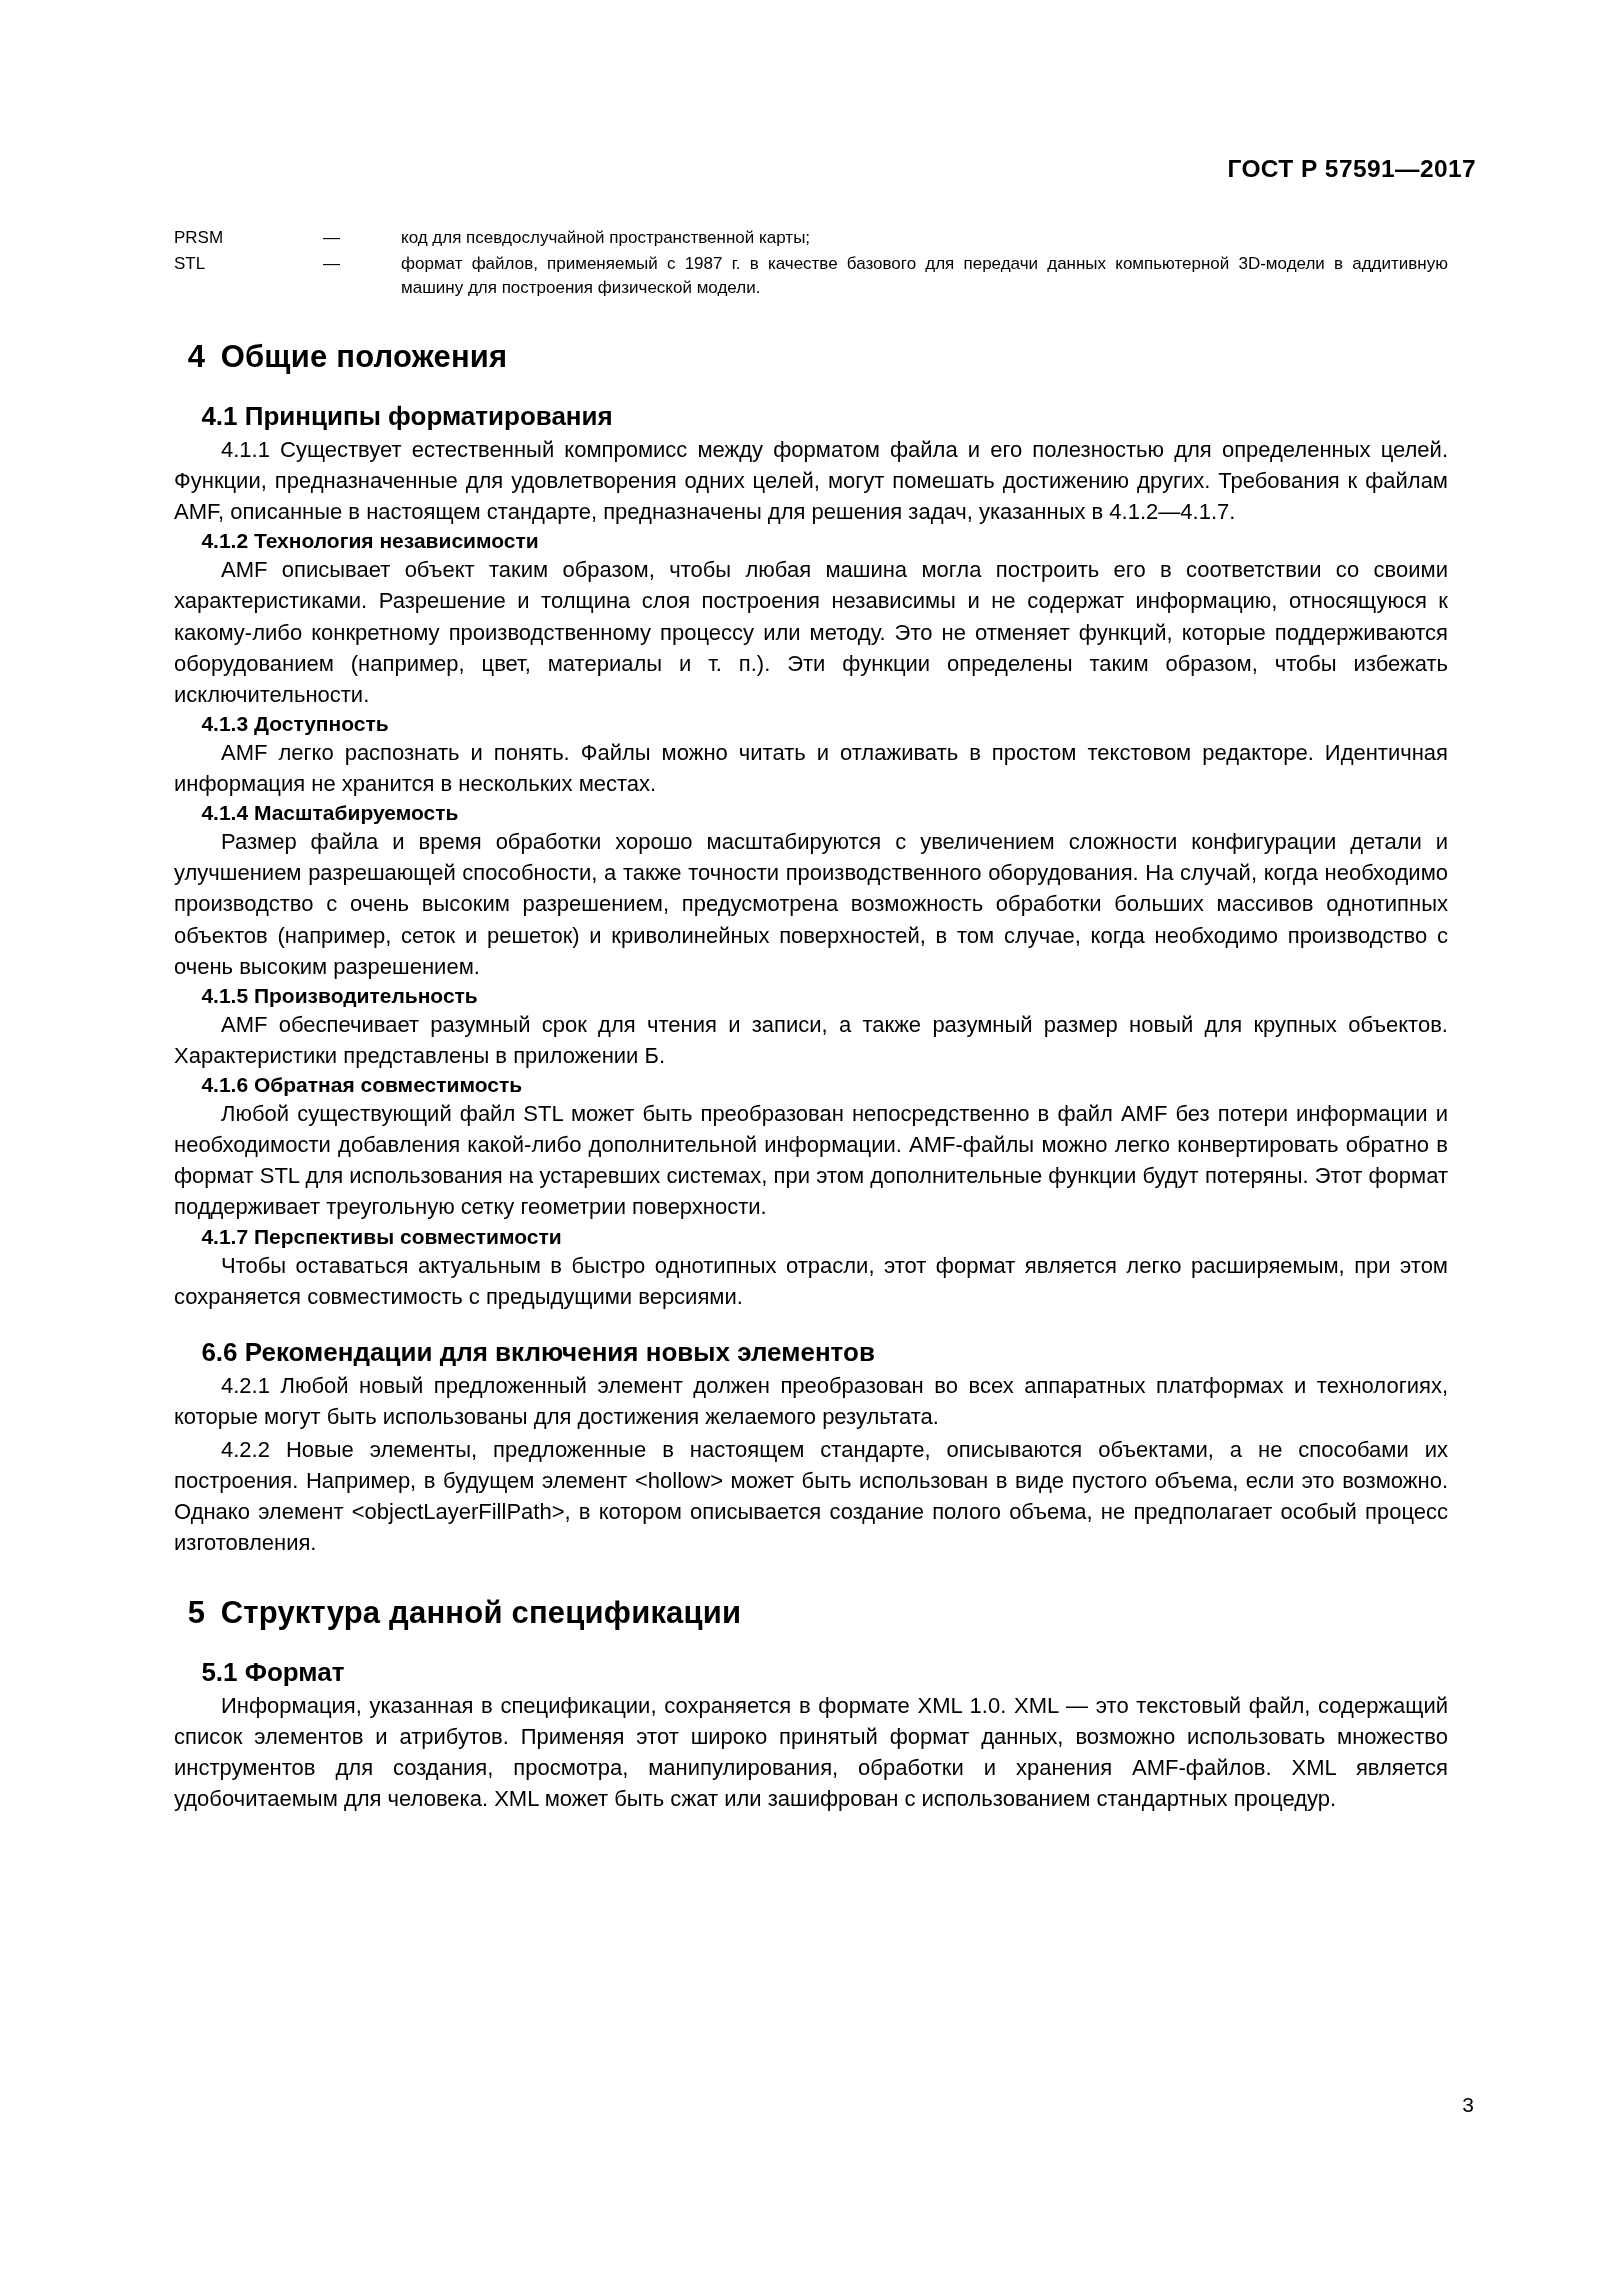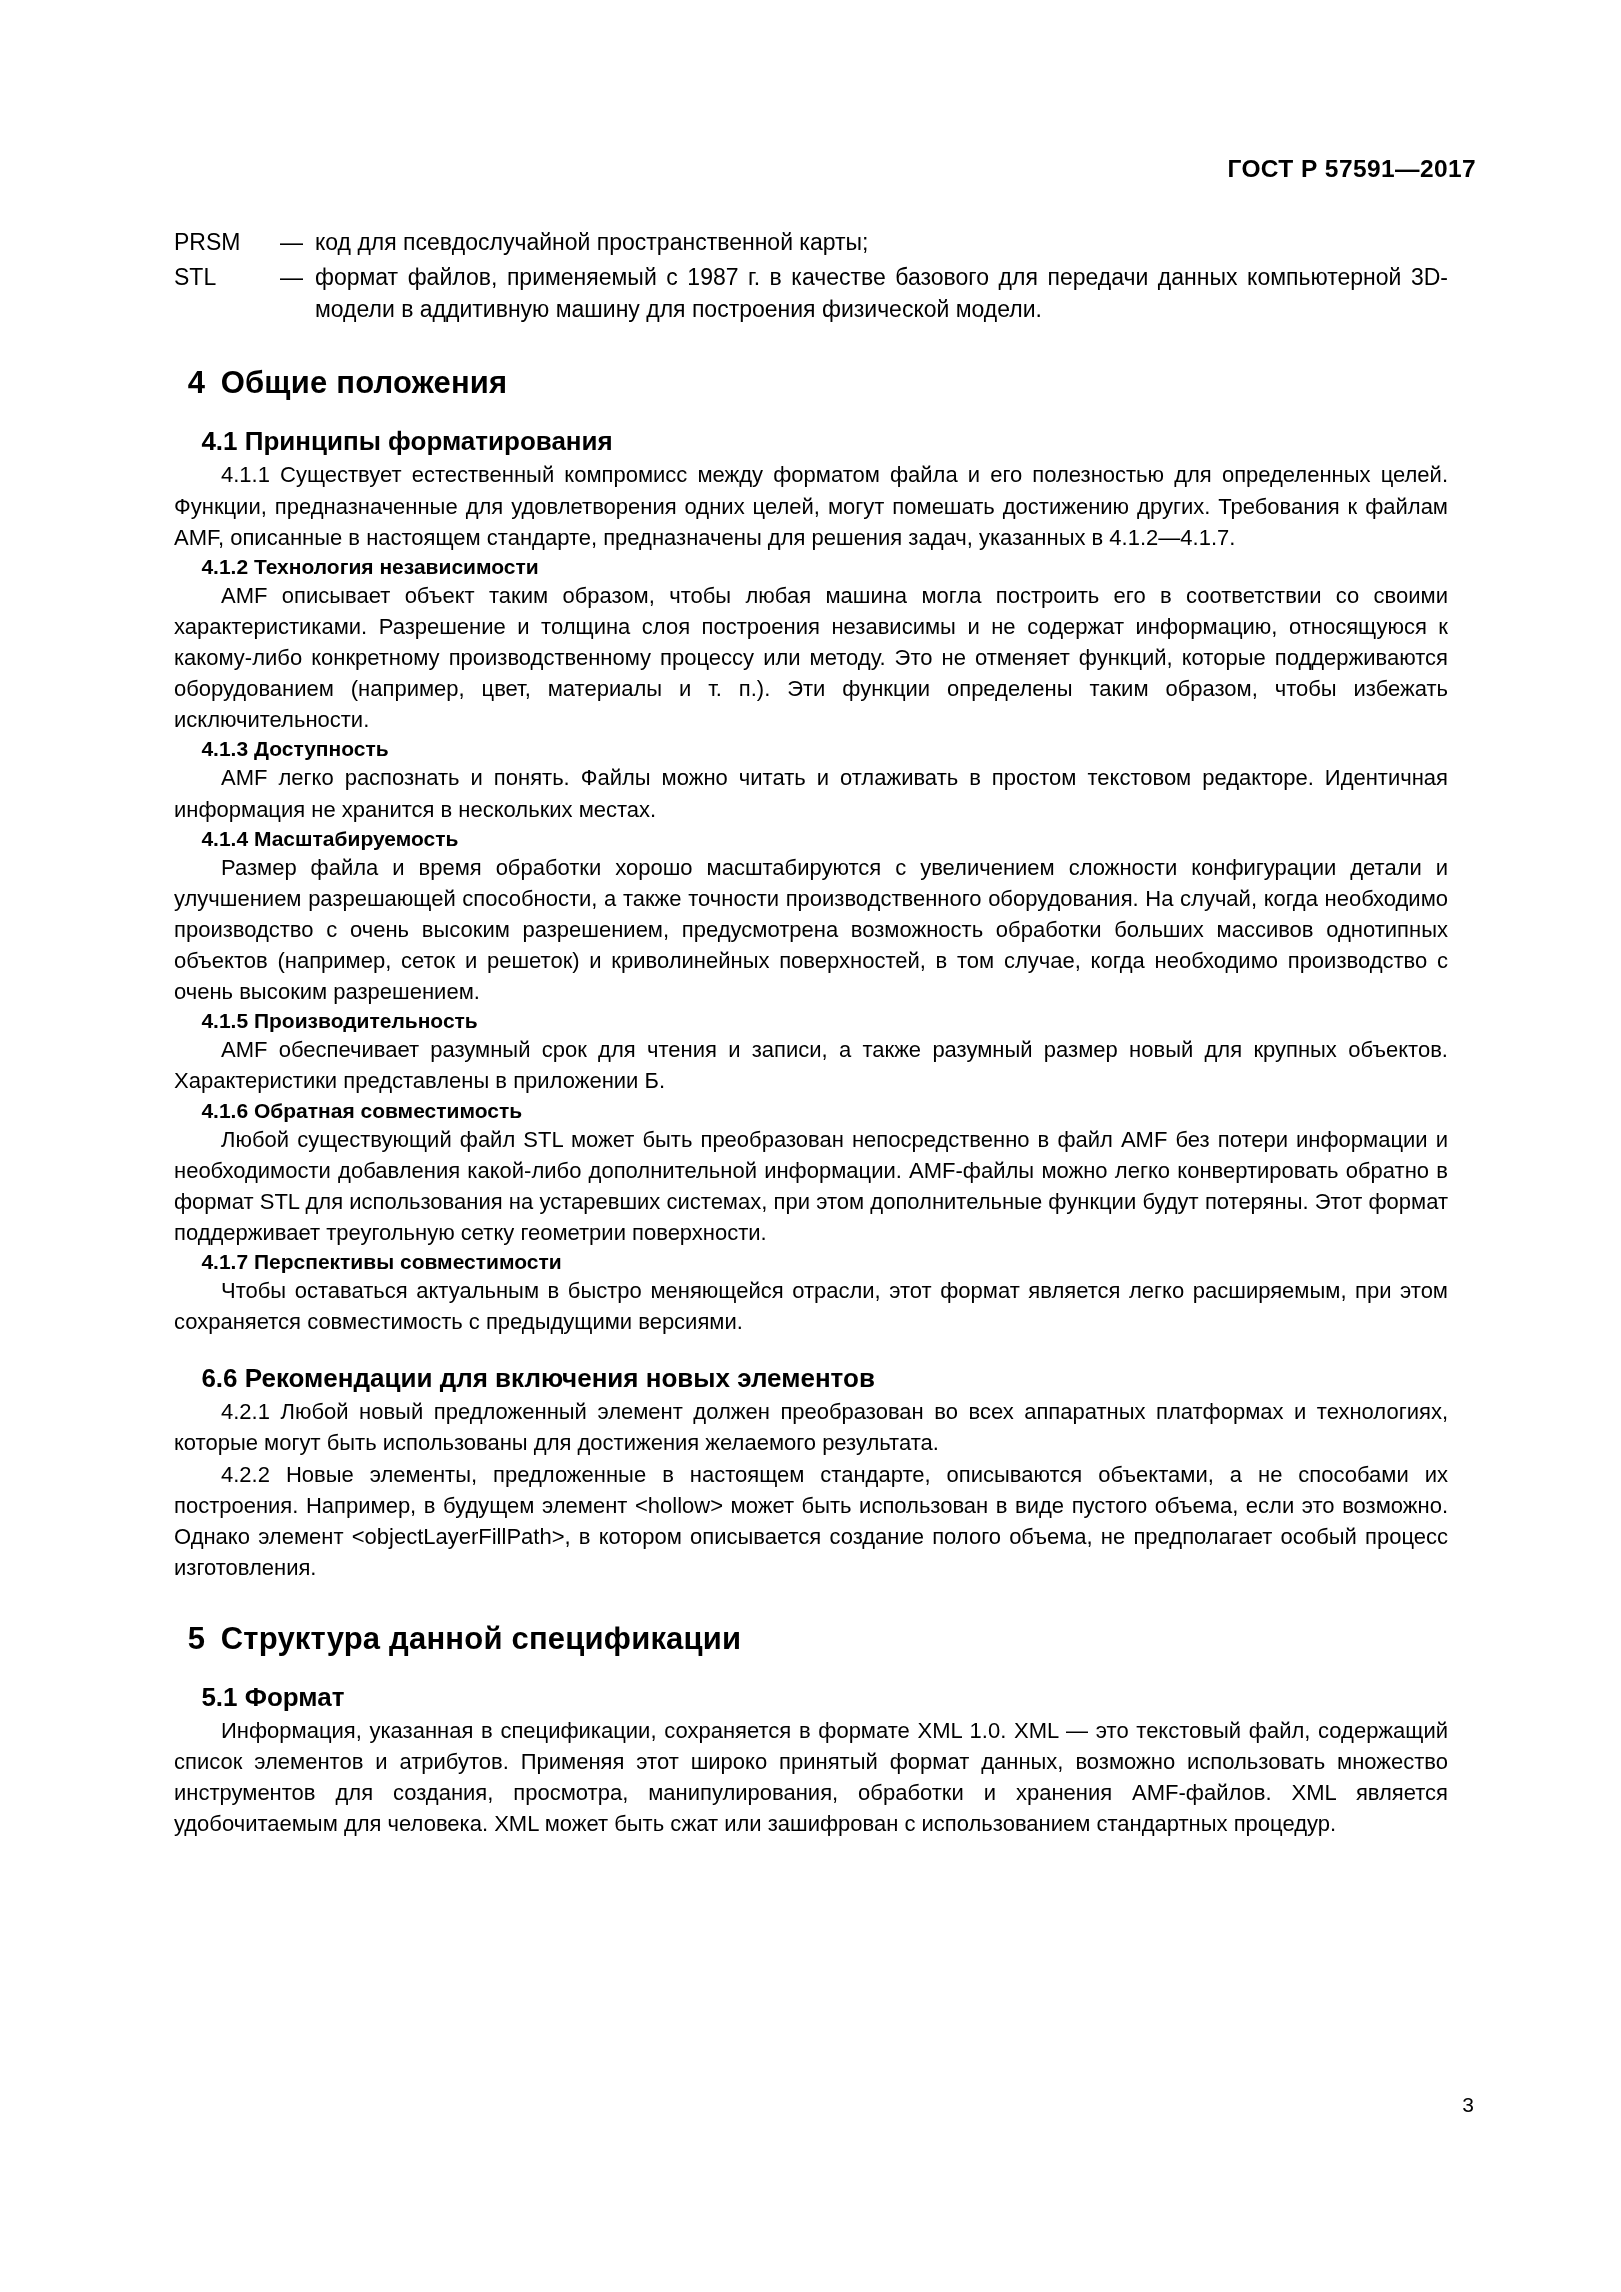--- a/index.html
+++ b/index.html
@@ -32,23 +32,24 @@
     position: absolute;
     top: 218px;
     left: 174px;
     width: 1274px;
   }
   .defs {
     margin-bottom: 39px;
   }
   .def-row {
     display: flex;
-    font-size: 23px;
+    font-size: 17px;
     line-height: 1.42;
     margin-bottom: 2px;
+    gap: 43px;
   }
   .def-term {
     width: 106px;
     flex: 0 0 106px;
   }
   .def-dash {
     width: 35px;
     flex: 0 0 35px;
   }
   .def-text {
@@ -141,21 +142,21 @@
     <h3 class="clause">4.1.4  Масштабируемость</h3>
     <p class="body tight">Размер файла и время обработки хорошо масштабируются с увеличением сложности конфигурации детали и улучшением разрешающей способности, а также точности производственного оборудования. На случай, когда необходимо производство с очень высоким разрешением, предусмотрена возможность обработки больших массивов однотипных объектов (например, сеток и решеток) и криволинейных поверхностей, в том случае, когда необходимо производство с очень высоким разрешением.</p>
 
     <h3 class="clause">4.1.5  Производительность</h3>
     <p class="body tight">AMF обеспечивает разумный срок для чтения и записи, а также разумный размер новый для крупных объектов. Характеристики представлены в приложении Б.</p>
 
     <h3 class="clause">4.1.6  Обратная совместимость</h3>
     <p class="body tight">Любой существующий файл STL может быть преобразован непосредственно в файл AMF без потери информации и необходимости добавления какой-либо дополнительной информации. AMF-файлы можно легко конвертировать обратно в формат STL для использования на устаревших системах, при этом дополнительные функции будут потеряны. Этот формат поддерживает треугольную сетку геометрии поверхности.</p>
 
     <h3 class="clause">4.1.7  Перспективы совместимости</h3>
-    <p class="body tight">Чтобы оставаться актуальным в быстро меняющейся отрасли, этот формат является легко расширяемым, при этом сохраняется совместимость с предыдущими версиями.</p>
+    <p class="body tight">Чтобы оставаться актуальным в быстро однотипных отрасли, этот формат является легко расширяемым, при этом сохраняется совместимость с предыдущими версиями.</p>
 
     <h2 class="subsection gap-before">6.6  Рекомендации для включения новых элементов</h2>
 
     <p class="body gap-before">4.2.1 Любой новый предложенный элемент должен преобразован во всех аппаратных платформах и технологиях, которые могут быть использованы для достижения желаемого результата.</p>
     <p class="body tight">4.2.2 Новые элементы, предложенные в настоящем стандарте, описываются объектами, а не способами их построения. Например, в будущем элемент &lt;hollow&gt; может быть использован в виде пустого объема, если это возможно. Однако элемент &lt;objectLayerFillPath&gt;, в котором описывается создание полого объема, не предполагает особый процесс изготовления.</p>
 
     <h1 class="section gap-before-lg">
       <span class="num">5</span><span>Структура данной спецификации</span>
     </h1>
 

